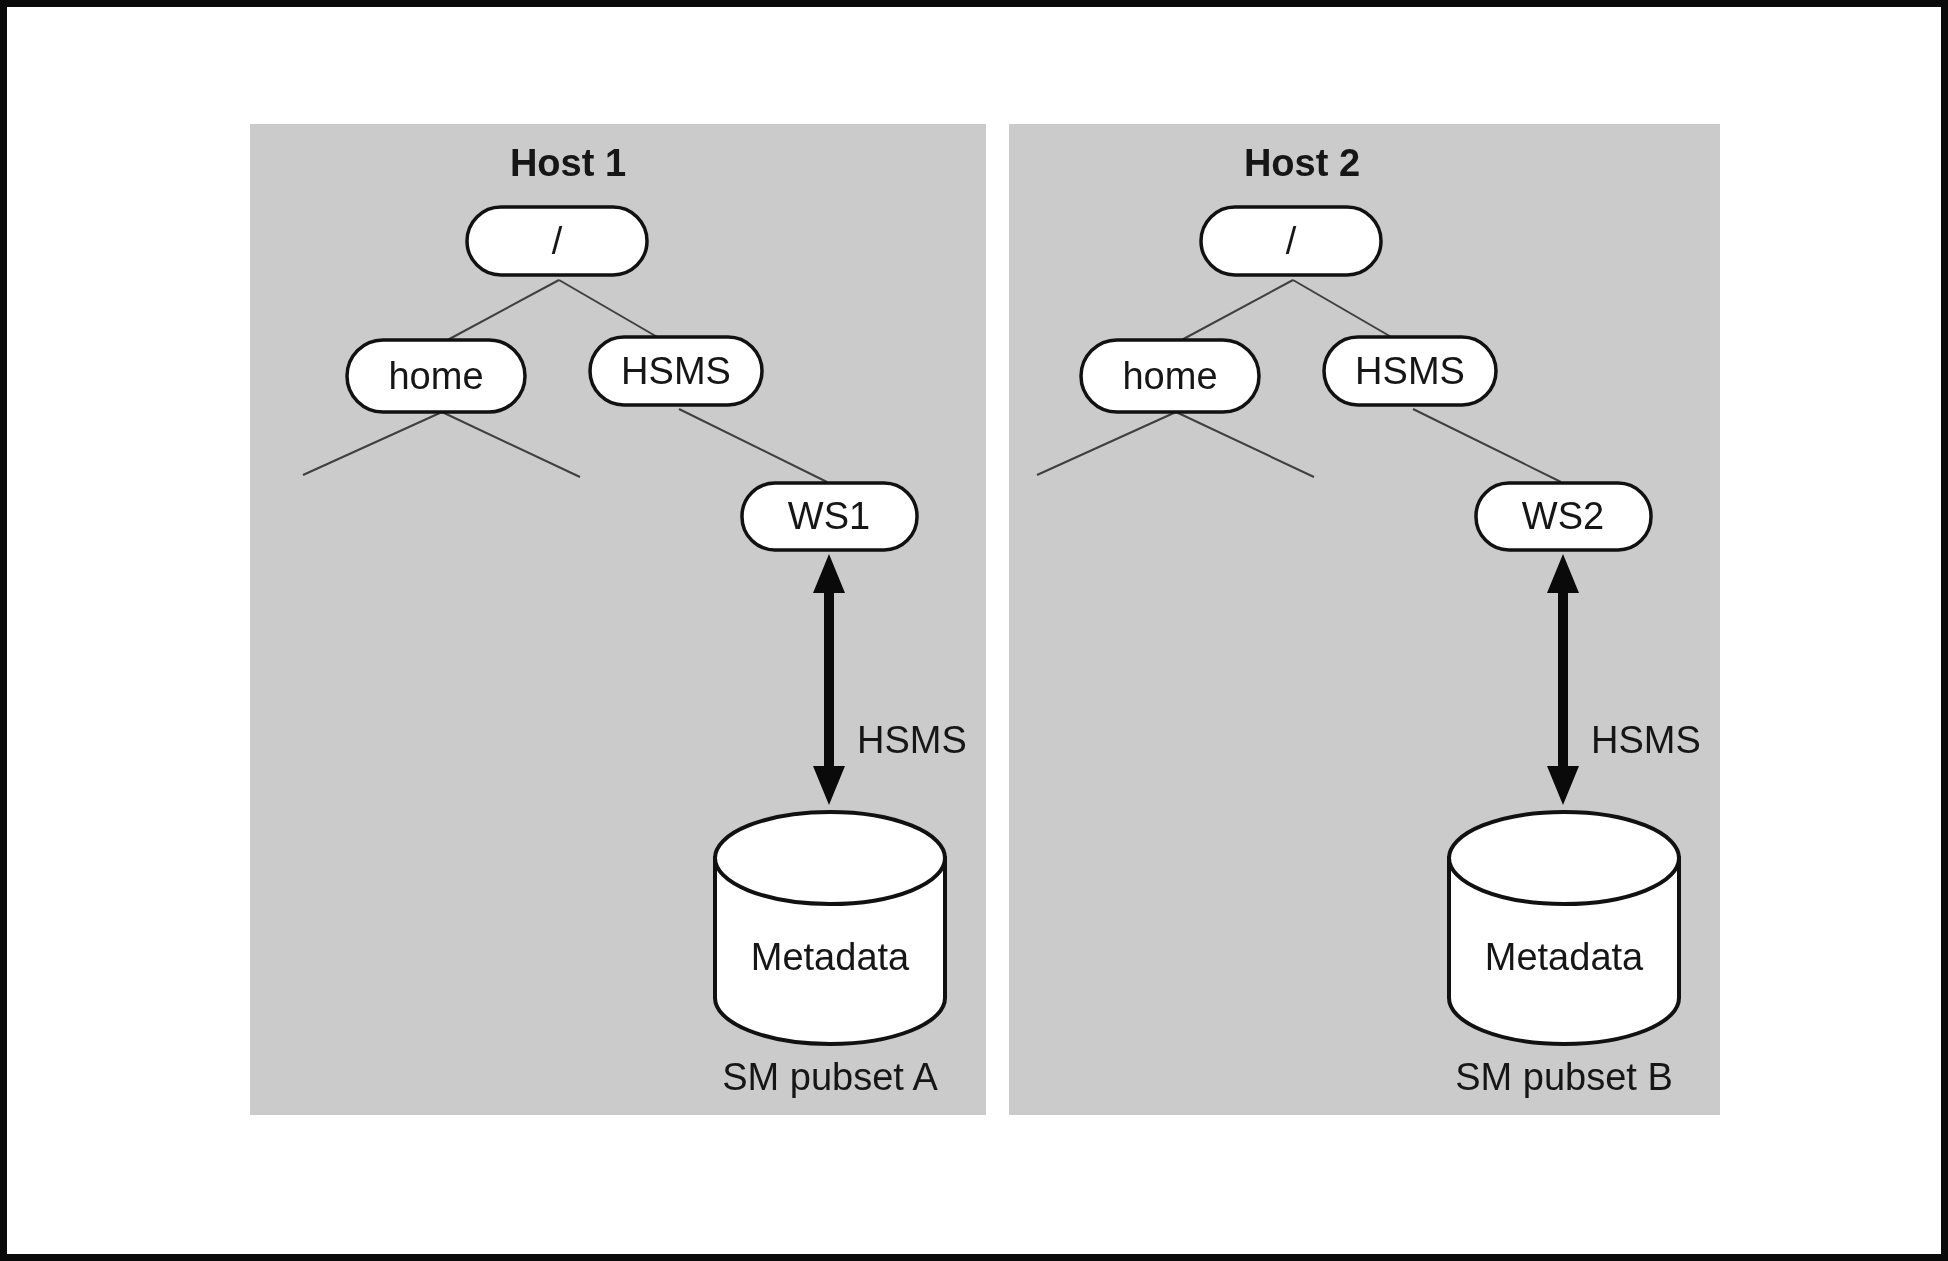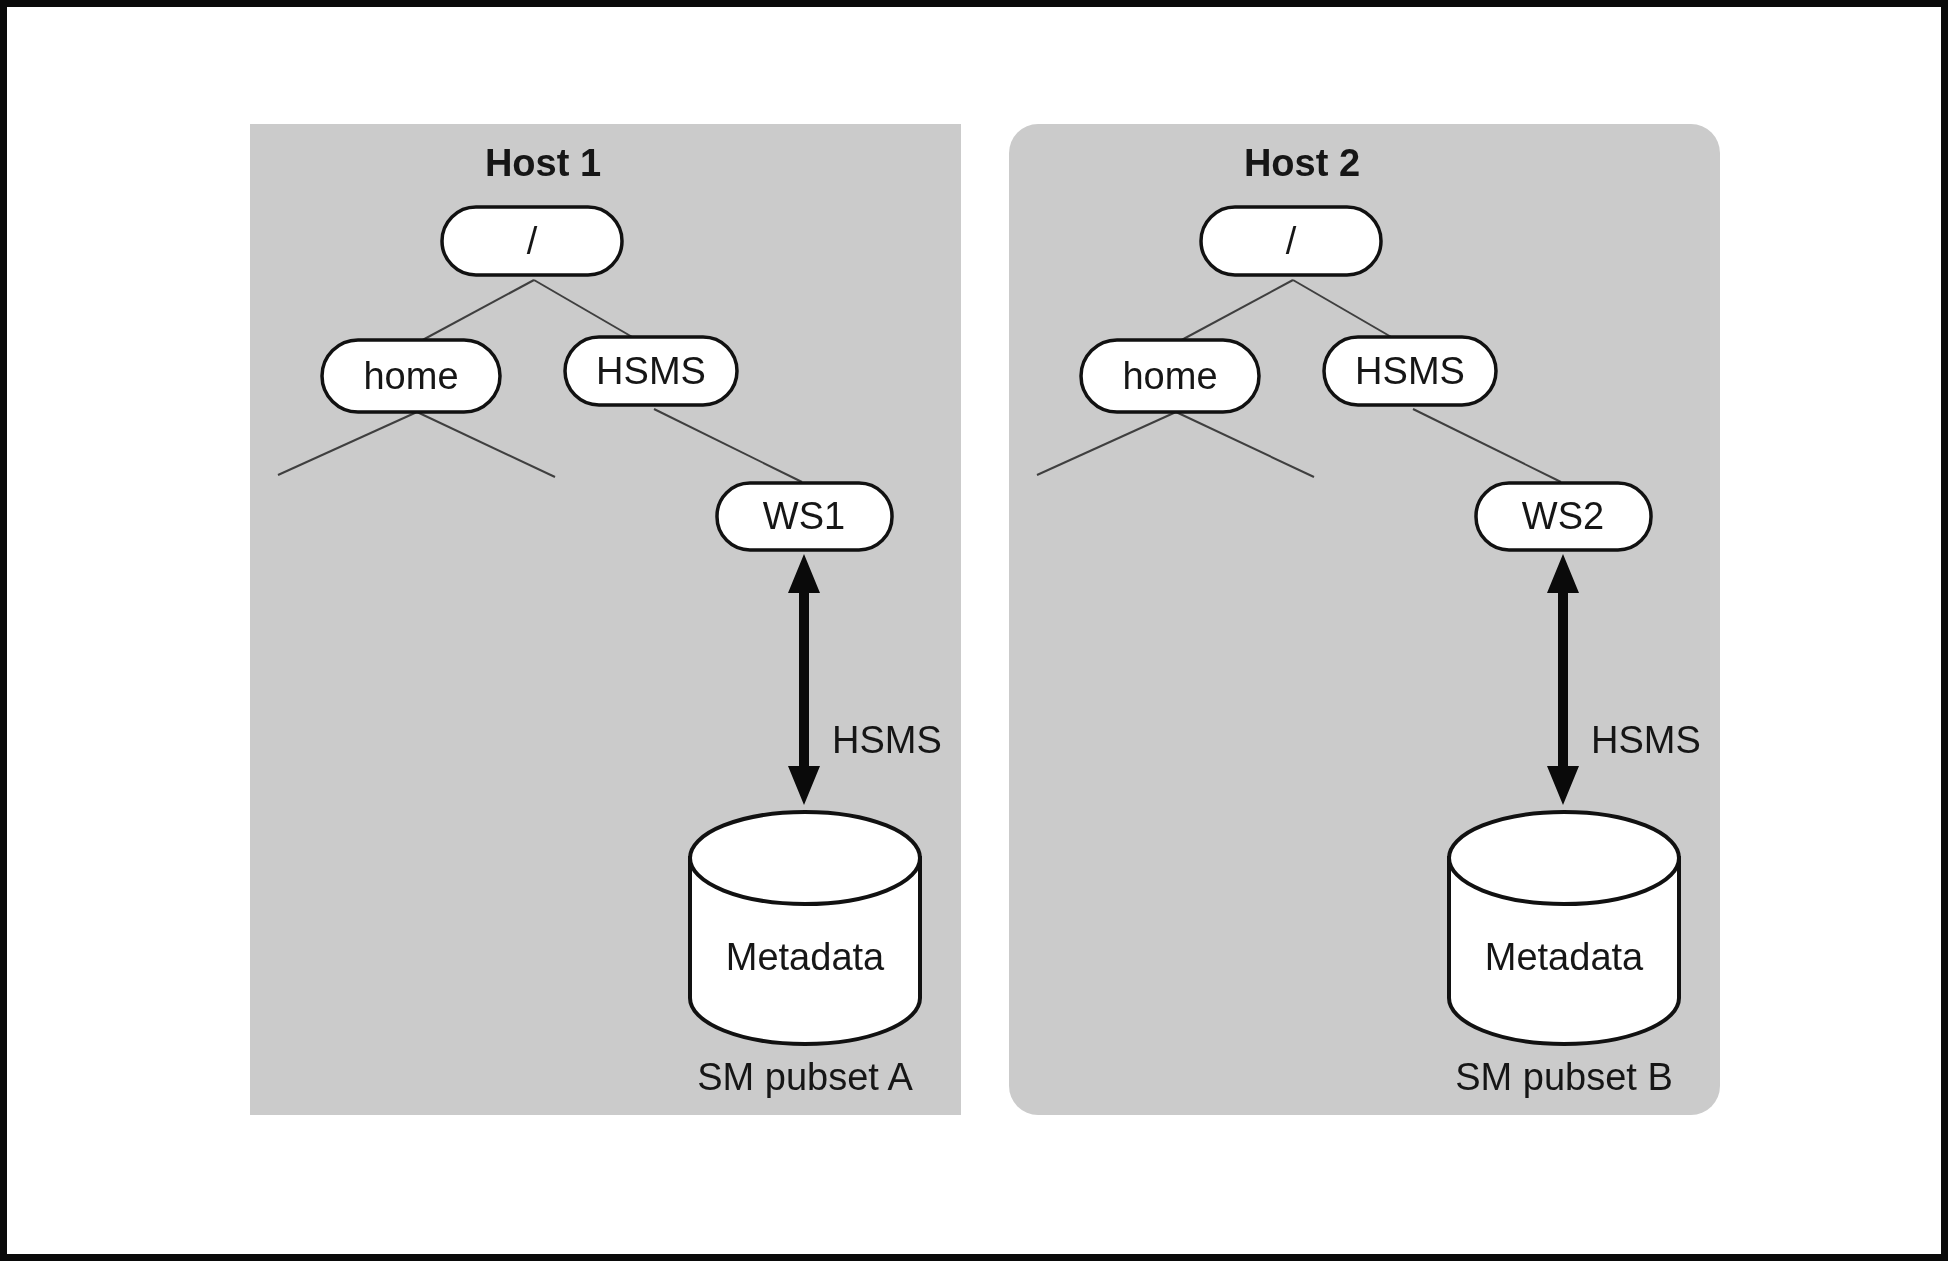--- a/index.html
+++ b/index.html
@@ -17,22 +17,22 @@
     background: #ffffff;
     overflow: hidden;
   }
   .panel {
     position: absolute;
     top: 117px;
     width: 711px;
     height: 991px;
     background: #cbcbcb;
   }
-  .panel.left  { left: 243px; }
-  .panel.right { left: 1002px; border-radius: 29px; }
+  .panel.left  { left: 243px; padding-left: 25px; }
+  .panel.right { left: 1002px; }
   .panel svg { display: block; }
 
   text {
     fill: #161616;
     font-family: "Liberation Sans", "DejaVu Sans", sans-serif;
     font-size: 38px;
   }
   .panel-title { font-weight: bold; }
   .node-shape {
     fill: #ffffff;

